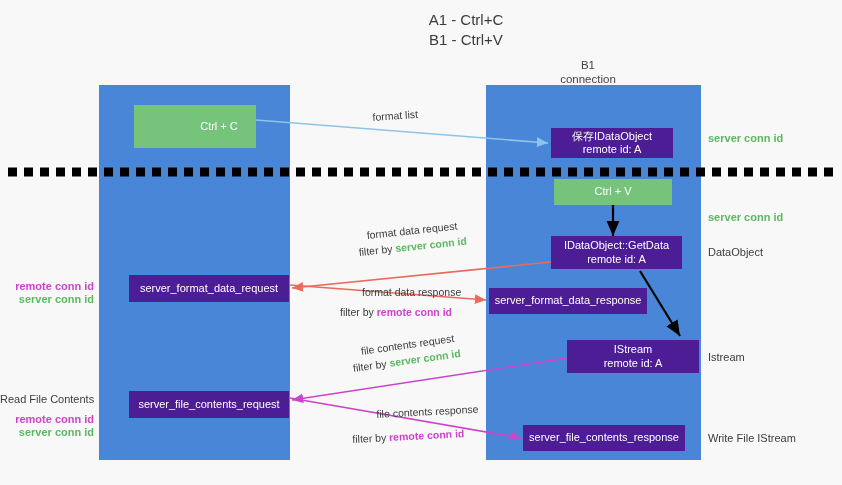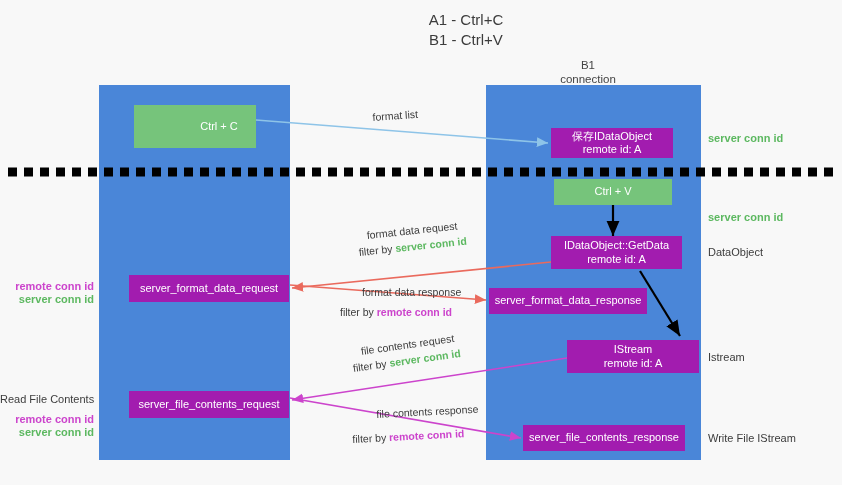--- a/index.html
+++ b/index.html
@@ -56,21 +56,21 @@
     display: flex;
     flex-direction: column;
     align-items: center;
     justify-content: center;
     text-align: center;
     color: #ffffff;
     font-size: 11px;
     line-height: 13.5px;
   }
   .node.green { background: #76c47b; }
-  .node.orange { background: #a21caf; }
+  .node.orange { background: #4c1d95; }
   .node .l2 { font-size: 11px; }
 
   .edge-label {
     position: absolute;
     font-size: 10.5px;
     line-height: 14px;
     color: #3c3c3c;
     white-space: nowrap;
   }
   .edge-label.rot {

